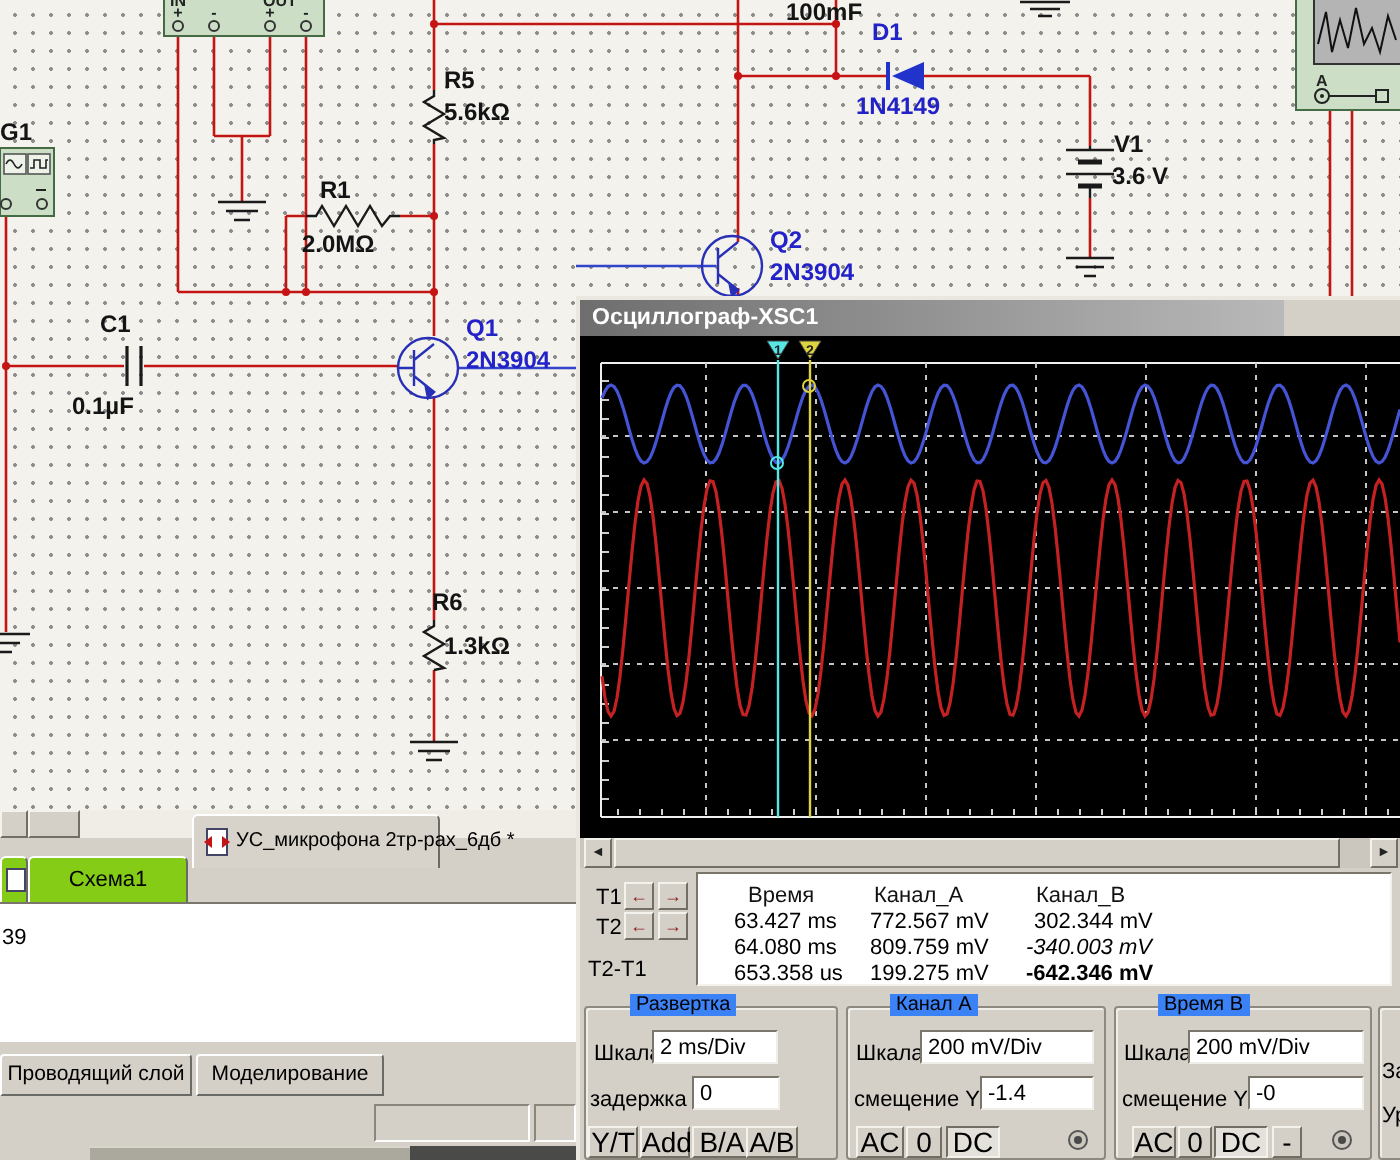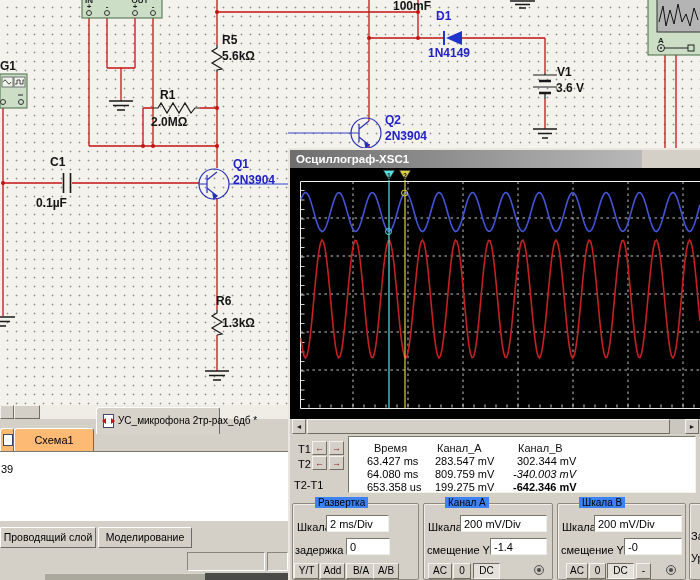--- a/index.html
+++ b/index.html
@@ -32,28 +32,28 @@
     border:1px solid; border-color:#7a766c #f4f2ec #f4f2ec #7a766c; }
   .rd-h { font-size:11px; color:#111; }
   .arrow-btn { width:15px; height:14px; background:#d4d0c8; border:1px solid; border-color:#f4f2ec #726e64 #726e64 #f4f2ec;
     color:#8a1a1a; font-size:9px; line-height:12px; text-align:center; font-weight:bold; }
   .controls { left:290px; top:498px; width:410px; height:82px; background:#d4d0c8; }
   .group { border:1px solid #8d897f; border-radius:2px; box-shadow:1px 1px 0 #f0eee8 inset; }
   .gql { background:#3b82f6; padding:0 3px; font-size:10px;margin-left:16px; }
   .fld { background:#fff; border:1px solid; border-color:#7a766c #f0eee8 #f0eee8 #7a766c;
     font-family:"Liberation Sans",sans-serif; font-size:11px; padding:0 3px; }
   .sbtn { background:#d4d0c8; border:1px solid; border-color:#f4f2ec #726e64 #726e64 #f4f2ec;
-    font-size:10px; text-align:center; line-height:14px; }
+    font-size:14px; text-align:center; line-height:14px; }
   .sbtn.pressed { border-color:#726e64 #f4f2ec #f4f2ec #726e64; background:#e3e1da; }
   .radio { width:10px; height:10px; border-radius:50%; border:1px solid #555; background:#cbc7be; }
   .radio span { position:absolute; left:2px; top:2px; width:4px; height:4px; border-radius:50%; background:#4a4a4a; }
   
   .blp { left:0; top:405px; width:288px; height:175px; background:#d4d0c8; }
   .hsb { left:0; top:405px; width:288px; height:14px; background:#efede5; }
-  .tab { background:#fdba74; border:1px solid; border-color:#fff #6a6a66 #6a6a66 #fff; border-bottom:none;
+  .tab { background:#84cc16; border:1px solid; border-color:#fff #6a6a66 #6a6a66 #fff; border-bottom:none;
     border-radius:3px 3px 0 0; font-size:11px; }
   .tab.active { background:#d7d3ca; z-index:3; }
   .results { left:0; top:451px; width:288px; height:70px; background:#fff; border-top:1px solid #7a766c; }
   .btab { background:#d4d0c8; border:1px solid; border-color:#fff #6a6a66 #6a6a66 #fff;
     font-size:10.5px; text-align:center; line-height:19px; border-radius:2px 2px 0 0; }
   .sunk { background:#d4d0c8; border:1px solid; border-color:#8a867c #fff #fff #8a867c; }
 </style>
 </head>
 <body>
 
@@ -332,21 +332,21 @@
   <span class="abs" style="left:8px;top:24px;">T2</span>
   <div class="abs arrow-btn" style="left:22px;top:22px;">←</div>
   <div class="abs arrow-btn" style="left:39px;top:22px;">→</div>
   <span class="abs" style="left:4px;top:45px;">T2-T1</span>
 </div>
 <div class="abs rd-panel">
   <span class="abs rd-h" style="left:25px;top:5px;">Время</span>
   <span class="abs rd-h" style="left:88px;top:5px;">Канал_A</span>
   <span class="abs rd-h" style="left:169px;top:5px;">Канал_B</span>
   <span class="abs" style="left:18px;top:18px;">63.427 ms</span>
-  <span class="abs" style="left:86px;top:18px;">283.547 mV</span>
+  <span class="abs" style="left:86px;top:18px;">772.567 mV</span>
   <span class="abs" style="left:168px;top:18px;">302.344 mV</span>
   <span class="abs" style="left:18px;top:31px;">64.080 ms</span>
   <span class="abs" style="left:86px;top:31px;">809.759 mV</span>
   <span class="abs" style="left:164px;top:31px;font-style:italic;">-340.003 mV</span>
   <span class="abs" style="left:18px;top:44px;">653.358 us</span>
   <span class="abs" style="left:86px;top:44px;">199.275 mV</span>
   <span class="abs" style="left:164px;top:44px;font-weight:bold;">-642.346 mV</span>
 </div>
 
 <div class="abs controls"></div>
@@ -369,21 +369,21 @@
 <span class="abs" style="left:427px;top:544px;">смещение Y</span>
 <input class="abs fld" style="left: 490px; top: 538px; width: 57px; height: 17px;" readonly="" value="-1.4">
 <div class="abs sbtn" style="left:428px;top:563px;width:24px;height:16px;">AC</div>
 <div class="abs sbtn" style="left:453px;top:563px;width:18px;height:16px;">0</div>
 <div class="abs sbtn pressed" style="left:473px;top:563px;width:27px;height:16px;">DC</div>
 <div class="abs radio" style="left:534px;top:565px;">
     <span></span>
   </div>
 
 <div class="abs group" style="left:557px;top:503px;width:129px;height:77px;"></div>
-<span class="abs gql" style="left:563px;top:497px;">Шкала В</span>
+<span class="abs gql" style="left:563px;top:497px;">Время В</span>
 <span class="abs" style="left:562px;top:521px;">Шкала</span>
 <input class="abs fld" style="left: 594px; top: 515px; width: 88px; height: 17px;" readonly="" value="200 mV/Div">
 <span class="abs" style="left:561px;top:544px;">смещение Y</span>
 <input class="abs fld" style="left: 624px; top: 538px; width: 58px; height: 17px;" readonly="" value="-0">
 <div class="abs sbtn" style="left:566px;top:563px;width:22px;height:16px;">AC</div>
 <div class="abs sbtn" style="left:589px;top:563px;width:17px;height:16px;">0</div>
 <div class="abs sbtn pressed" style="left:607px;top:563px;width:27px;height:16px;">DC</div>
 <div class="abs sbtn" style="left:636px;top:563px;width:15px;height:16px;">-</div>
 <div class="abs radio" style="left:666px;top:565px;">
     <span></span>

